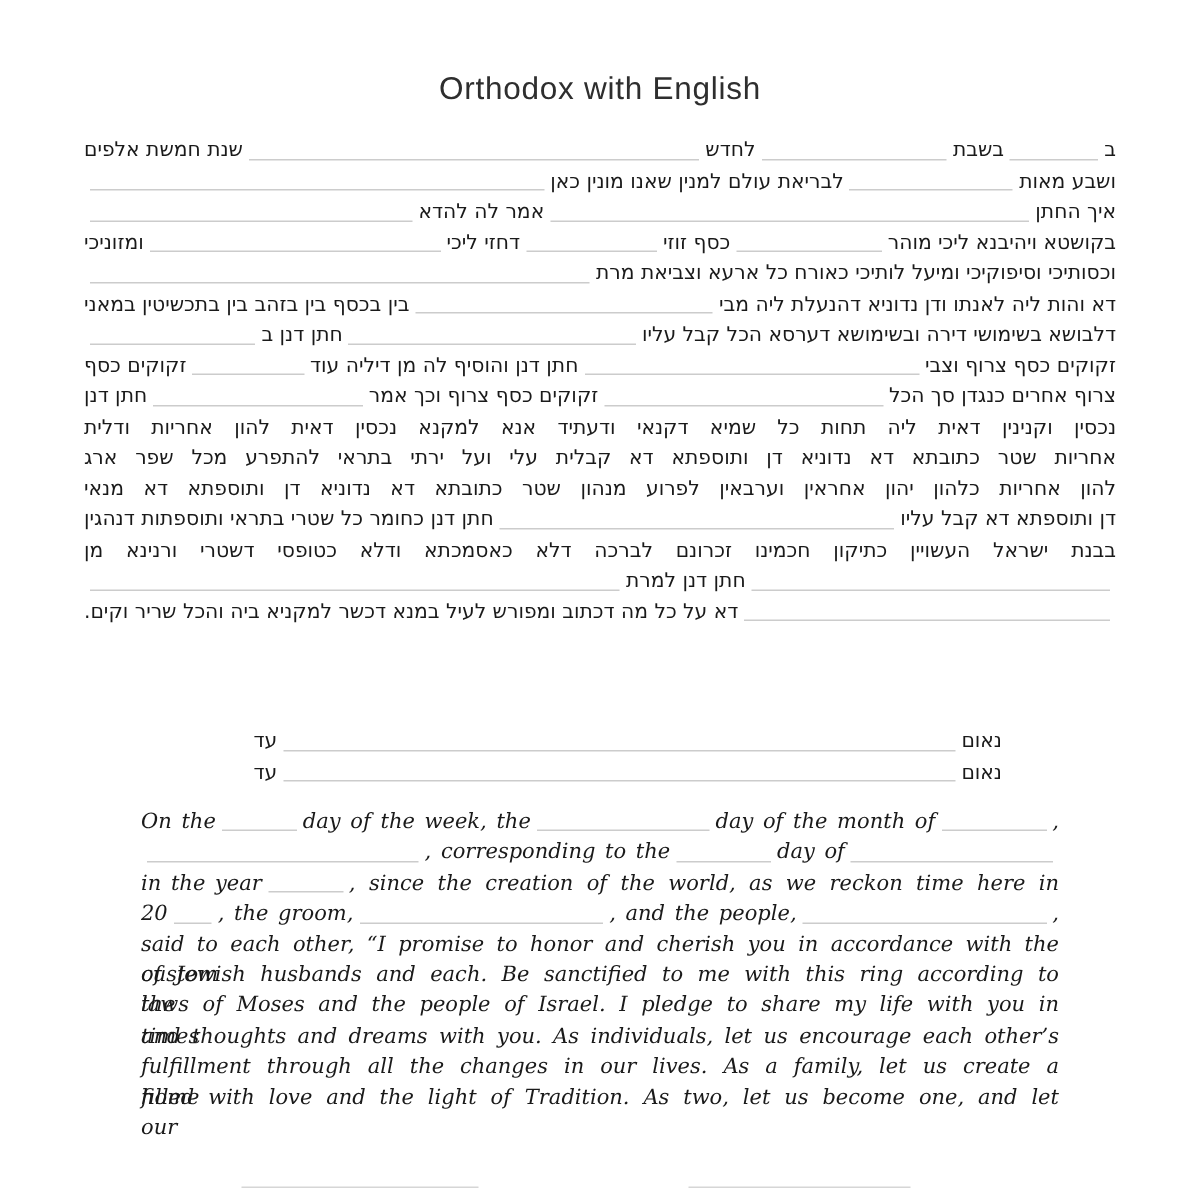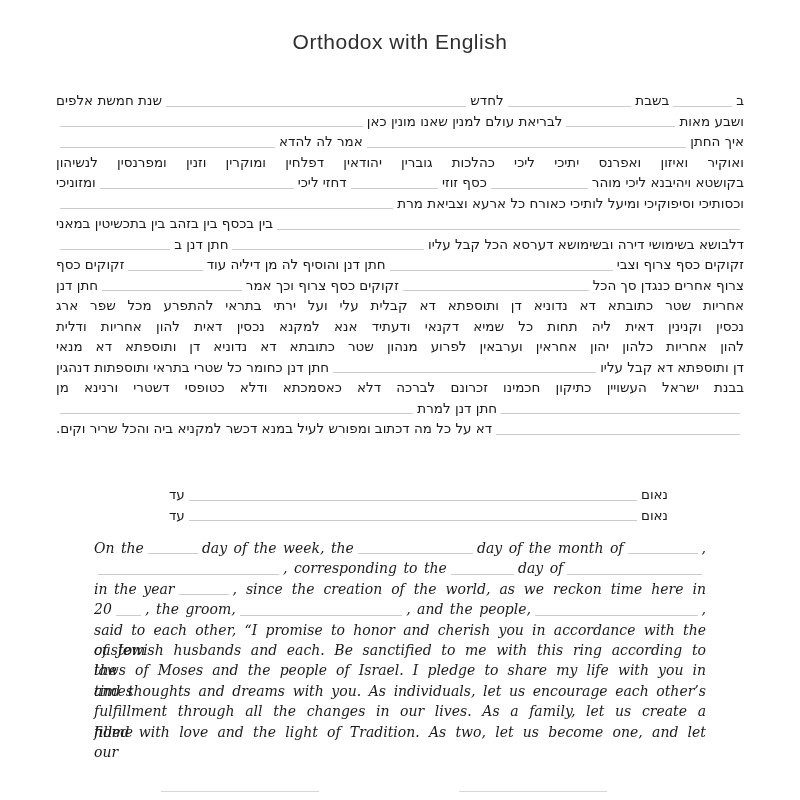--- a/index.html
+++ b/index.html
@@ -1,21 +1,21 @@
 <!DOCTYPE html>
 <html><head>
 <meta charset="utf-8">
 <style>
   html,body{margin:0;padding:0;}
   body{
     width:800px;height:800px;position:relative;background:#ffffff;
     font-family:"DejaVu Sans",sans-serif;color:#1a1a1a;overflow:hidden;
   }
   .title{
-    position:absolute;top:30px;left:0;right:0;text-align:center;
+    position:absolute;top:48px;left:0;right:0;text-align:center;
     font-family:"Liberation Sans",sans-serif;font-size:21px;color:#2e2e2e;
     letter-spacing:0.5px;
   }
   
   .hebrew-block{
     position:absolute;top:90px;left:56px;right:56px;direction:rtl;
     font-family:"DejaVu Sans",sans-serif;font-size:13.5px;color:#1a1a1a;
   }
   .h-row{display:flex;align-items:flex-end;height:20.5px;line-height:20.5px;white-space:nowrap;}
   .h-row.just{display:block;text-align:justify;text-align-last:justify;white-space:normal;}
@@ -66,35 +66,35 @@
       <span class="blank" style="flex-grow: 90;"></span>
       <span class="seg">לבריאת עולם למנין שאנו מונין כאן</span>
       <span class="blank" style="flex-grow: 250;"></span>
     </div>
     <div class="h-row">
       <span class="seg">איך החתן</span>
       <span class="blank" style="flex-grow: 260;"></span>
       <span class="seg">אמר לה להדא</span>
       <span class="blank" style="flex-grow: 175;"></span>
     </div>
-    <div class="h-row just">ואוקיר ואיזון ואפרנס יתיכי ליכי כהלכות גוברין יהודאין דפלחין ומוקרין וזנין ומפרנסין לנשיהון</div>
     <div class="h-row">
       <span class="seg">בקושטא ויהיבנא ליכי מוהר</span>
       <span class="blank" style="flex-grow: 50;"></span>
       <span class="seg">כסף זוזי</span>
       <span class="blank" style="flex-grow: 45;"></span>
       <span class="seg">דחזי ליכי</span>
       <span class="blank" style="flex-grow: 100;"></span>
       <span class="seg">ומזוניכי</span>
     </div>
     <div class="h-row">
       <span class="seg">וכסותיכי וסיפוקיכי ומיעל לותיכי כאורח כל ארעא וצביאת מרת</span>
       <span class="blank" style="flex-grow: 150;"></span>
     </div>
     <div class="h-row">
+      <span class="seg">דא והות ליה לאנתו ודן נדוניא דהנעלת ליה מבי</span>
       <span class="blank" style="flex-grow: 75;"></span>
       <span class="seg">בין בכסף בין בזהב בין בתכשיטין במאני</span>
     </div>
     <div class="h-row">
       <span class="seg">דלבושא בשימושי דירה ובשימושא דערסא הכל קבל עליו</span>
       <span class="blank" style="flex-grow: 165;"></span>
       <span class="seg">חתן דנן ב</span>
       <span class="blank" style="flex-grow: 95;"></span>
     </div>
     <div class="h-row">
@@ -104,22 +104,22 @@
       <span class="blank" style="flex-grow: 40;"></span>
       <span class="seg">זקוקים כסף</span>
     </div>
     <div class="h-row">
       <span class="seg">צרוף אחרים כנגדן סך הכל</span>
       <span class="blank" style="flex-grow: 133;"></span>
       <span class="seg">זקוקים כסף צרוף וכך אמר</span>
       <span class="blank" style="flex-grow: 100;"></span>
       <span class="seg">חתן דנן</span>
     </div>
+    <div class="h-row just">נכסין וקנינין דאית ליה תחות כל שמיא דקנאי ודעתיד אנא למקנא נכסין דאית להון אחריות ודלית</div>
     <div class="h-row just">אחריות שטר כתובתא דא נדוניא דן ותוספתא דא קבלית עלי ועל ירתי בתראי להתפרע מכל שפר ארג</div>
-    <div class="h-row just">נכסין וקנינין דאית ליה תחות כל שמיא דקנאי ודעתיד אנא למקנא נכסין דאית להון אחריות ודלית</div>
     <div class="h-row just">להון אחריות כלהון יהון אחראין וערבאין לפרוע מנהון שטר כתובתא דא נדוניא דן ותוספתא דא מנאי</div>
     <div class="h-row">
       <span class="seg">דן ותוספתא דא קבל עליו</span>
       <span class="blank" style="flex-grow: 110;"></span>
       <span class="seg">חתן דנן כחומר כל שטרי בתראי ותוספתות דנהגין</span>
     </div>
     <div class="h-row just">בבנת ישראל העשויין כתיקון חכמינו זכרונם לברכה דלא כאסמכתא ודלא כטופסי דשטרי ורנינא מן</div>
     <div class="h-row">
       <span class="blank" style="flex-grow: 240;"></span>
       <span class="seg">חתן דנן למרת</span>

